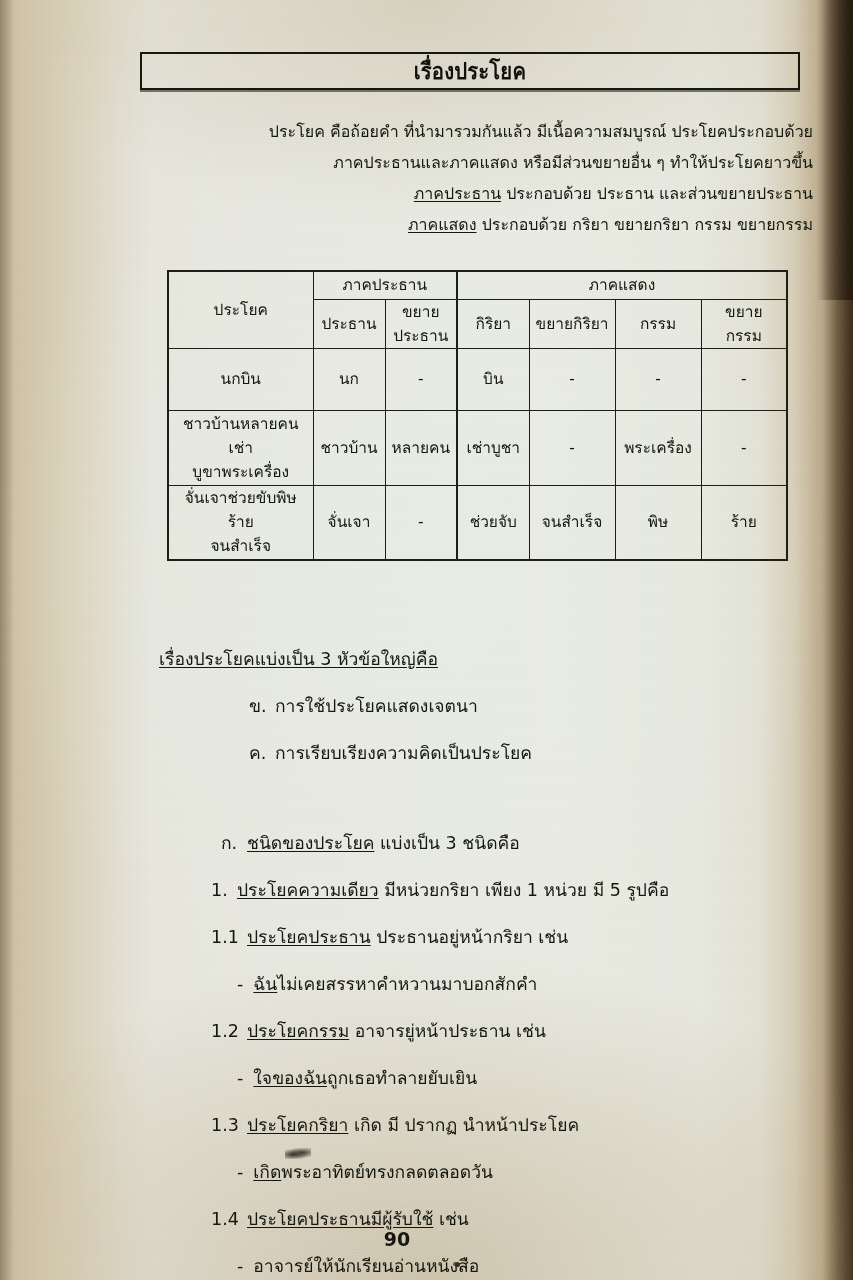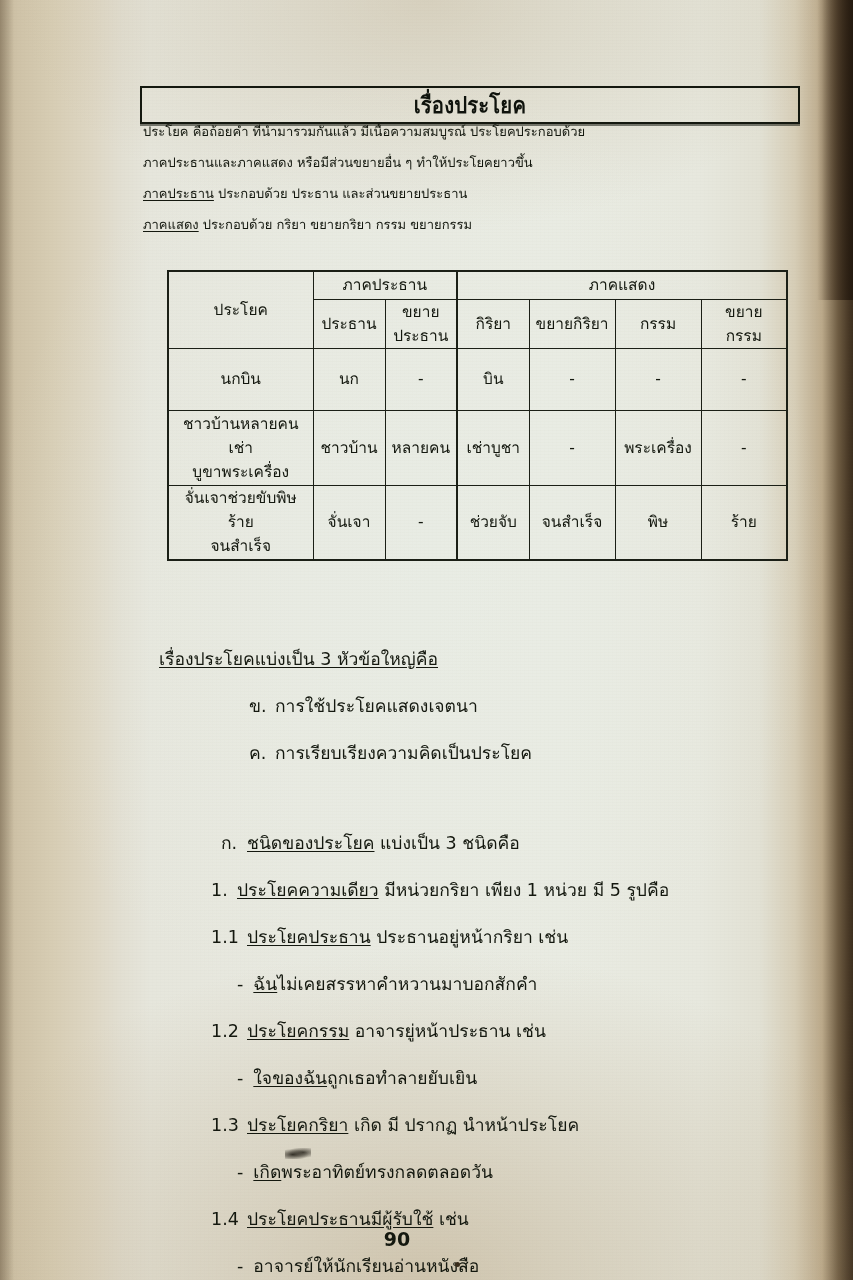--- a/index.html
+++ b/index.html
@@ -78,40 +78,40 @@
   .title-box {
     position: absolute;
     left: 140px; top: 52px;
     width: 660px; height: 38px;
     border: 2px solid #14180f;
     box-shadow: 0 2px 0 0 rgba(20,24,15,.55);
     display: flex;
     align-items: center;
     justify-content: center;
     background: rgba(255,255,255,0.04);
-    margin-top: 34px;
   }
   .title-text {
     font-family: "DejaVu Sans", "Liberation Sans", sans-serif;
     font-weight: 700;
     font-size: 23px;
     letter-spacing: .2px;
     transform: scaleX(0.88);
     color: #0f130d;
     white-space: nowrap;
   }
 
   
   .intro {
     position: absolute;
     left: 143px; top: 116px;
     width: 670px;
-    font-size: 13px;
+    font-size: 16px;
     line-height: 31px;
     color: #14180f;
+    text-align: right;
   }
   .intro .line { white-space: nowrap; }
   .u { text-decoration: underline; text-underline-offset: 2px; }
   .gap-s { display: inline-block; width: 10px; }
 
   
   .tbl-wrap {
     position: absolute;
     left: 167px; top: 270px;
     width: 612px;

